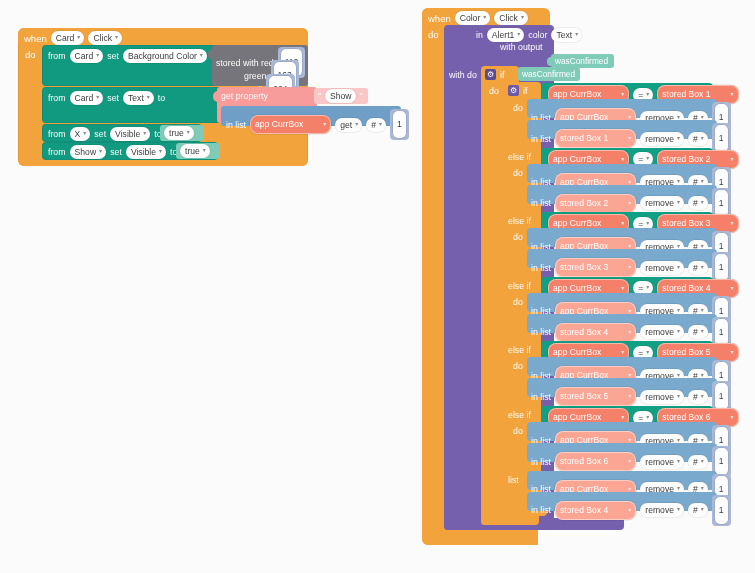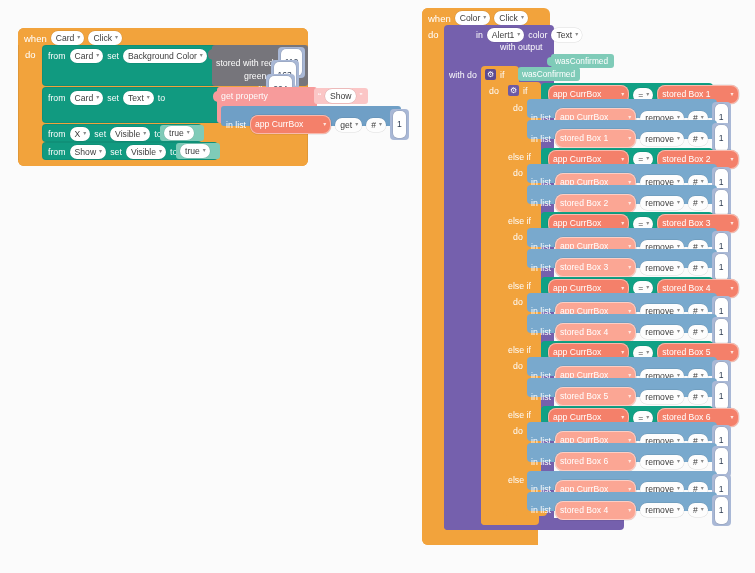--- a/index.html
+++ b/index.html
@@ -614,21 +614,21 @@
           <span class="car">▾</span>
         </span>
         <span class="pill lt">
           <span>#</span>
           <span class="car">▾</span>
         </span>
         <span class="numwrap">
           <span class="num">1</span>
         </span>
       </div>
-      <div class="blk wt2" style="left: 508px; top: 474.6px;">else</div>
+      <div class="blk wt2" style="left: 508px; top: 474.6px;">list</div>
       <div class="blk wt2" style="left: 513px; top: 474.6px;"></div>
       <div class="blk blue2" style="left: 527px; top: 470.6px; width: 190px; height: 19px;"></div>
       <div class="blk row" style="left: 531px; top: 473.6px;">
         <span class="wt2">in list</span>
         <span class="varpill lite">
           <span>app CurrBox</span>
           <span class="car">▾</span>
         </span>
         <span class="pill lt">
           <span>remove</span>

